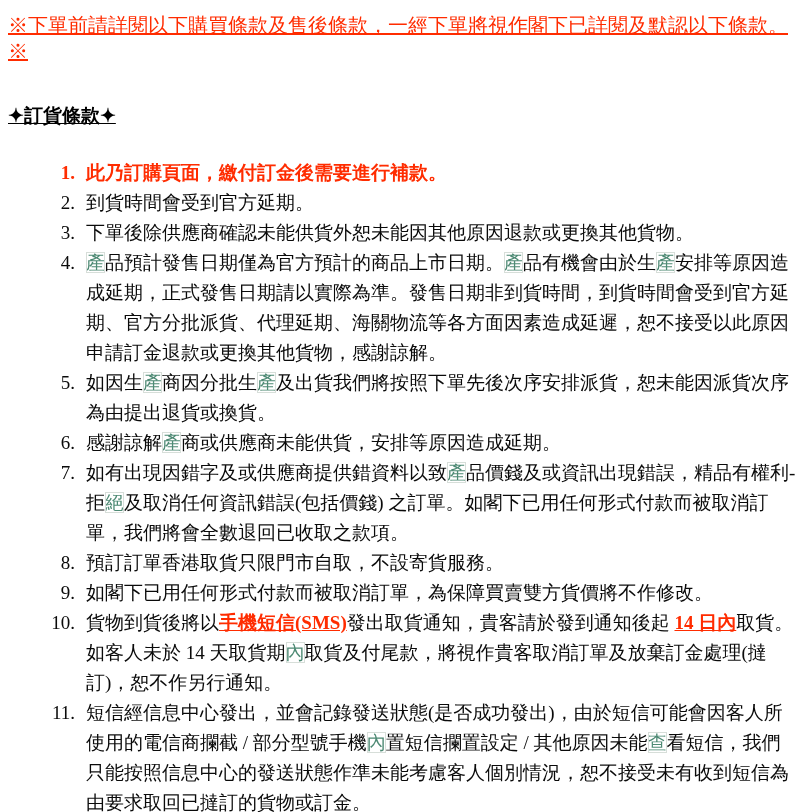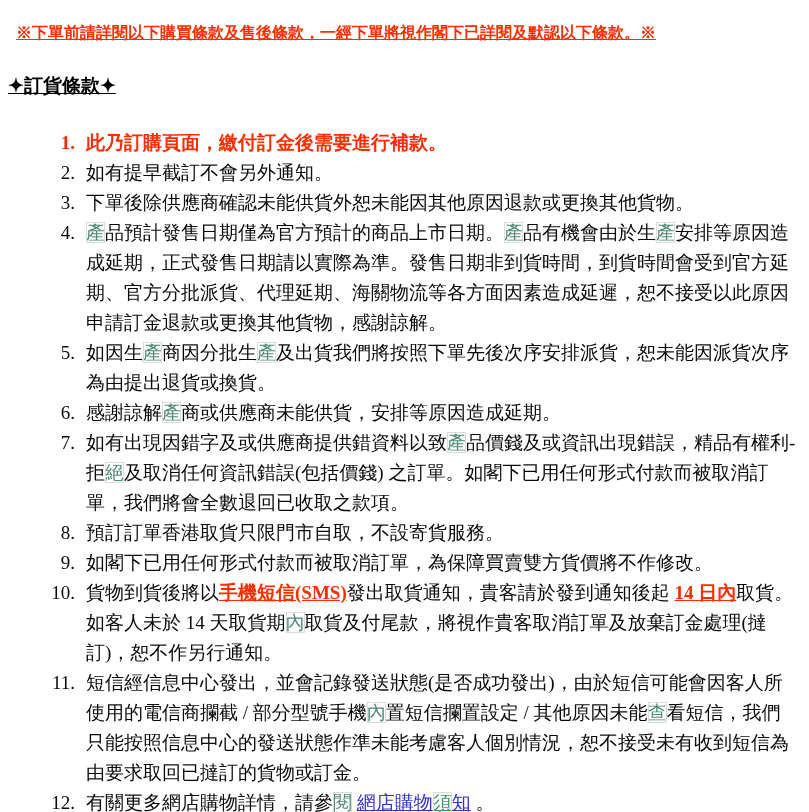--- a/index.html
+++ b/index.html
@@ -3,26 +3,26 @@
 <meta charset="utf-8">
 <style>
   html,body{margin:0;padding:0;}
   body{
     width:809px;height:812px;overflow:hidden;background:#ffffff;
     font-family:"Liberation Serif","DejaVu Serif",serif;
     color:#000;
   }
   .doc{padding:12px 6px 0 8px;}
   .title{
-    font-size:16px;font-weight:bold;line-height:26px;margin:8px;
+    font-size:20px;font-weight:normal;line-height:26px;margin:0;
     color:var(--red);text-decoration:underline;
   }
   .heading{
     font-size:19px;font-weight:bold;line-height:24px;
-    margin:28px 0 0 0;color:#000;text-decoration:underline;
+    margin:40px 0 0 0;color:#000;text-decoration:underline;
   }
   .terms{margin-top:30px;}
   .term{display:flex;font-size:19px;line-height:30px;color:#0a0a0a;}
   .term .num{flex:none;width:78px;box-sizing:border-box;text-align:right;padding-right:11px;}
   .term .txt{flex:1;max-width:712px;}
   .term.red{color:var(--red);font-weight:bold;}
   .seg-n{color:inherit;}
   .seg-f{color:var(--fb);outline:1px solid var(--fbbox);outline-offset:-1px;}
   .seg-ru{color:var(--red);font-weight:bold;text-decoration:underline;}
   .seg-a{color:var(--link);text-decoration:underline;cursor:pointer;}
@@ -34,21 +34,21 @@
 <div class="doc">
   <h1 class="title">※下單前請詳閱以下購買條款及售後條款，一經下單將視作閣下已詳閱及默認以下條款。※</h1>
   <h2 class="heading">✦訂貨條款✦</h2>
   <div class="terms" id="terms-list">
       <div class="term red">
         <span class="num">1.</span>
         <div class="txt"><span class="seg-n">此乃訂購頁面，繳付訂金後需要進行補款。</span></div>
       </div>
       <div class="term">
         <span class="num">2.</span>
-        <div class="txt"><span class="seg-n">如有提早截訂不會另外通知。</span></div>
+        <div class="txt"><span class="seg-n">到貨時間會受到官方延期。</span></div>
       </div>
       <div class="term">
         <span class="num">3.</span>
         <div class="txt"><span class="seg-n">下單後除供應商確認未能供貨外恕未能因其他原因退款或更換其他貨物。</span></div>
       </div>
       <div class="term">
         <span class="num">4.</span>
         <div class="txt"><span class="seg-f">產</span><span class="seg-n">品預計發售日期僅為官方預計的商品上市日期。</span><span class="seg-f">產</span><span class="seg-n">品有機會由於生</span><span class="seg-f">產</span><span class="seg-n">安排等原因造成延期，正式發售日期請以實際為準。發售日期非到貨時間，到貨時間會受到官方延期、官方分批派貨、代理延期、海關物流等各方面因素造成延遲，恕不接受以此原因申請訂金退款或更換其他貨物，感謝諒解。</span></div>
       </div>
       <div class="term">

